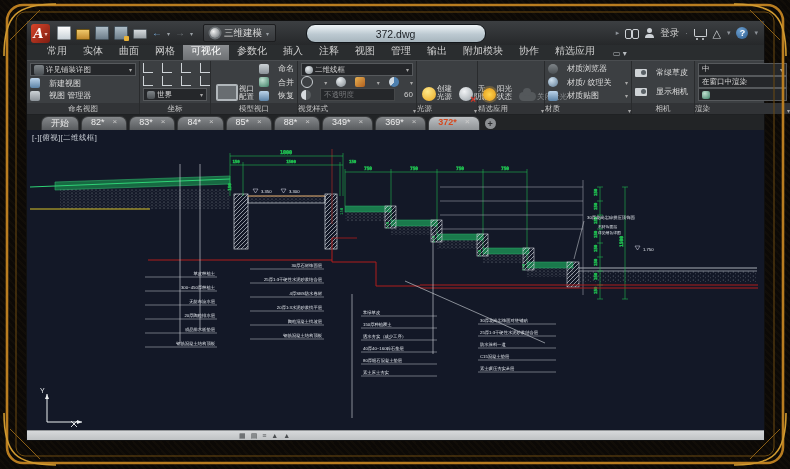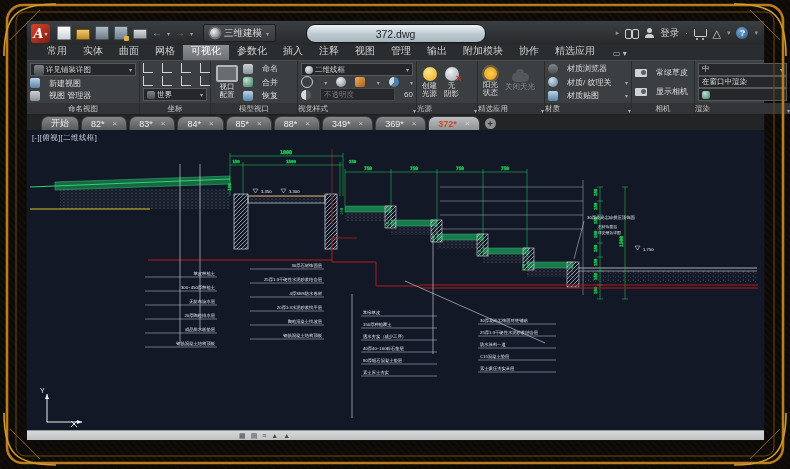--- a/index.html
+++ b/index.html
@@ -68,21 +68,21 @@
   .panel{border-right:1px solid #292b2d;display:flex;flex-direction:column;flex:none}
   .p-body{flex:1;display:flex;align-items:stretch;padding:2px 3px;gap:3px;min-height:0}
   .p-label{height:11px;background:#313336;color:#c6c6c6;font-size:7.5px;display:flex;align-items:flex-end;
       justify-content:center;gap:2px;flex:none}
   .rcol{display:flex;flex-direction:column;justify-content:space-between;min-width:0}
   .rrow{display:flex;align-items:center;gap:9px;color:#dcdcdc;font-size:8px;white-space:nowrap}
   .field{background:#25272a;border:1px solid #56595c;height:11px;display:flex;align-items:center;gap:2px;
       padding:0 3px;color:#d8d8d8;font-size:7.5px;white-space:nowrap}
   .field.dis{color:#77797c;border-color:#454749}
   .dd{margin-left:auto;font-size:6px;color:#a8a8a8}
-  .bigbtn{display:flex;flex-direction:column;align-items:center;justify-content:center;gap:1px;color:#dcdcdc;
+  .bigbtn{display:flex;flex-direction:row;align-items:flex-end;justify-content:center;gap:1px;color:#dcdcdc;
       font-size:7.5px;line-height:1.05;padding:0 2px;text-align:center;white-space:nowrap}
   .mic{width:10px;height:10px;border-radius:2px;background:linear-gradient(#ccd2d6,#8b9298);flex:none}
   .mic.blue{background:linear-gradient(#bcd4ea,#5b82a6)}
   .mic.teal{background:radial-gradient(circle at 35% 30%,#bfe0d0,#3e7f66)}
   .mic.dark{background:linear-gradient(#7e8488,#4a4f53)}
   .ucsico{width:9px;height:9px;border-left:1.2px solid #cfd4d8;border-bottom:1.2px solid #cfd4d8;flex:none}
   .vpico{width:18px;height:13px;border:2px solid #b0b6ba;background:#686d71;border-radius:2px}
   .bulb{width:14px;height:14px;border-radius:50%;background:radial-gradient(circle at 40% 32%,#ffe98a,#e8a61f)}
   .nsph{width:14px;height:14px;border-radius:50%;background:radial-gradient(circle at 38% 32%,#f2f4f6,#9aa2a8);position:relative}
   .nsph::after{content:"×";position:absolute;right:-3px;bottom:-4px;color:#d43325;font-size:10px;font-weight:bold}
@@ -95,21 +95,21 @@
   .camico{width:12px;height:8px;background:#cfd3d6;border-radius:1px;position:relative}
   .camico::after{content:"";position:absolute;right:1px;top:1.5px;width:5px;height:5px;border-radius:50%;background:#5a6166}
   .vs{width:10px;height:10px;border-radius:50%;flex:none}
   .vs1{border:1.2px solid #c9ced2;background:transparent}
   .vs2{background:radial-gradient(circle at 35% 30%,#e8ecef,#7d858b)}
   .vs3{border-radius:2px;background:linear-gradient(135deg,#e8b152,#b05f1e)}
   .vs4{background:conic-gradient(#4d7fae 0 60%,#d0dae2 60% 100%)}
   .half{width:10px;height:10px;border-radius:50%;background:linear-gradient(90deg,#d8dcdf 50%,#55595c 50%)}
   
   .filetabs{height:15px;background:#222426;display:flex;align-items:flex-end;padding-left:14px;flex:none}
-  .ftab{height:13px;display:flex;align-items:center;gap:8px;padding:0 9px;
+  .ftab{height:13px;display:flex;gap:8px;padding:0 9px;
       background:linear-gradient(#85888b,#585b5e);color:#ececec;font-size:9px;border-radius:7px 7px 0 0;
       margin-right:2px;border:1px solid #393b3d;border-bottom:none;white-space:nowrap}
   .ftab .x{color:#c6c6c6;font-size:8px}
   .ftab.active{background:linear-gradient(#bcbfc2,#8f9396);color:#d4491f;font-weight:bold}
   .plus{width:11px;height:11px;border-radius:50%;background:#8d9093;color:#2b2d2f;font-size:9px;font-weight:bold;
       display:flex;align-items:center;justify-content:center;margin:0 0 1px 3px}
   
   .canvas{flex:1;position:relative;background:#131827;overflow:hidden;min-height:0}
   .vp-label{position:absolute;left:5px;top:3px;color:#ccd1d8;font-size:7.5px;letter-spacing:.4px;z-index:2}
   svg.draw{position:absolute;inset:0;width:100%;height:100%}

